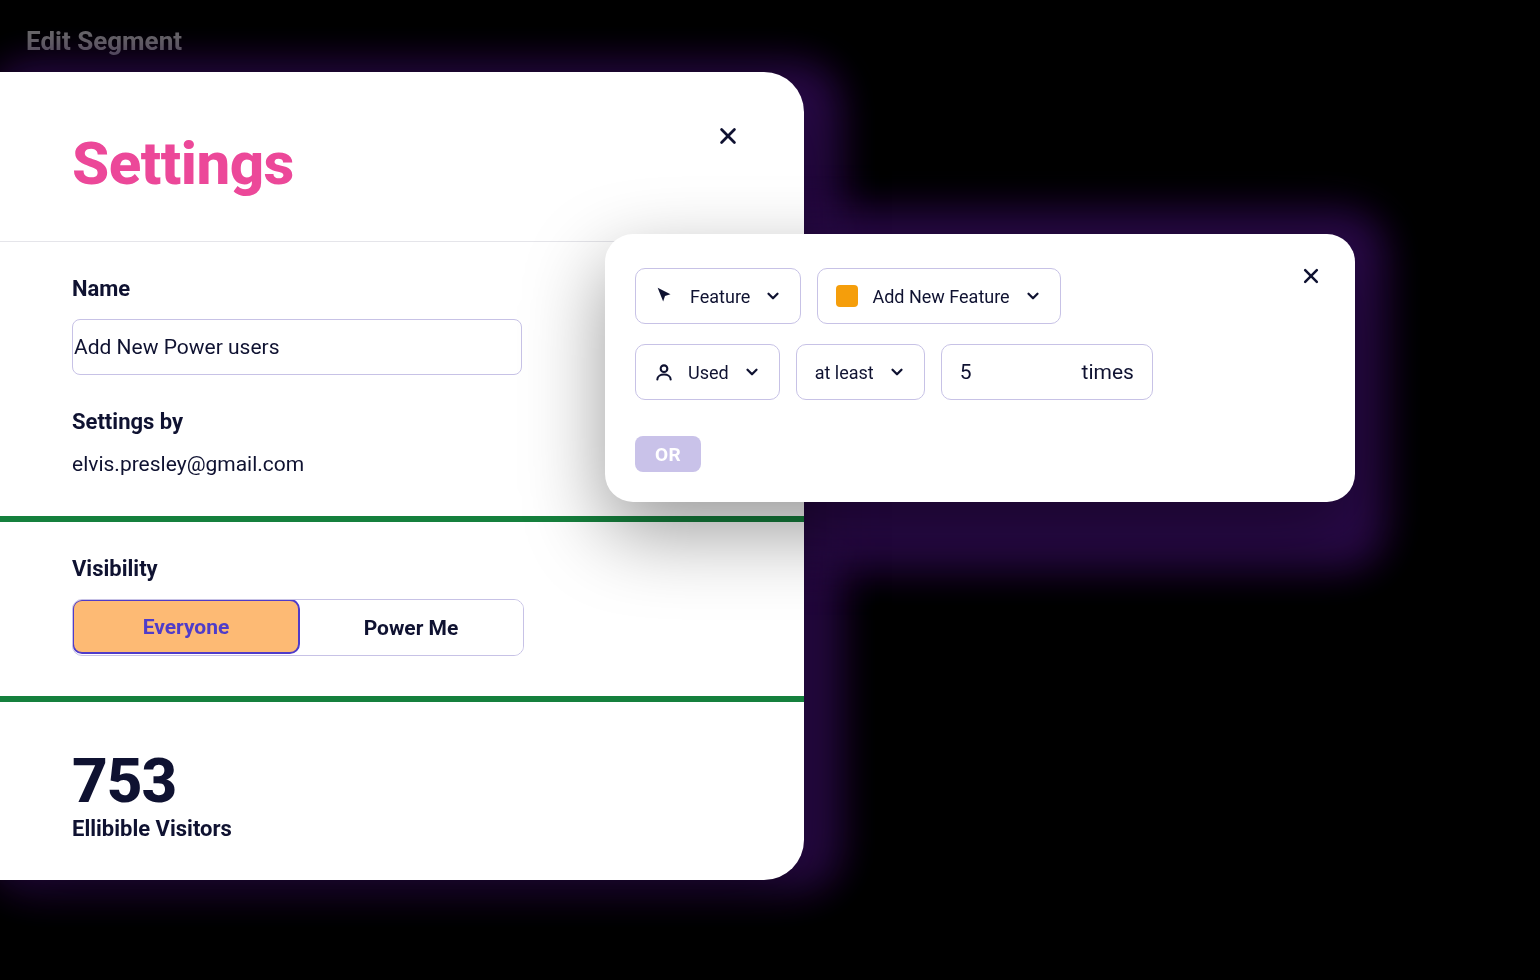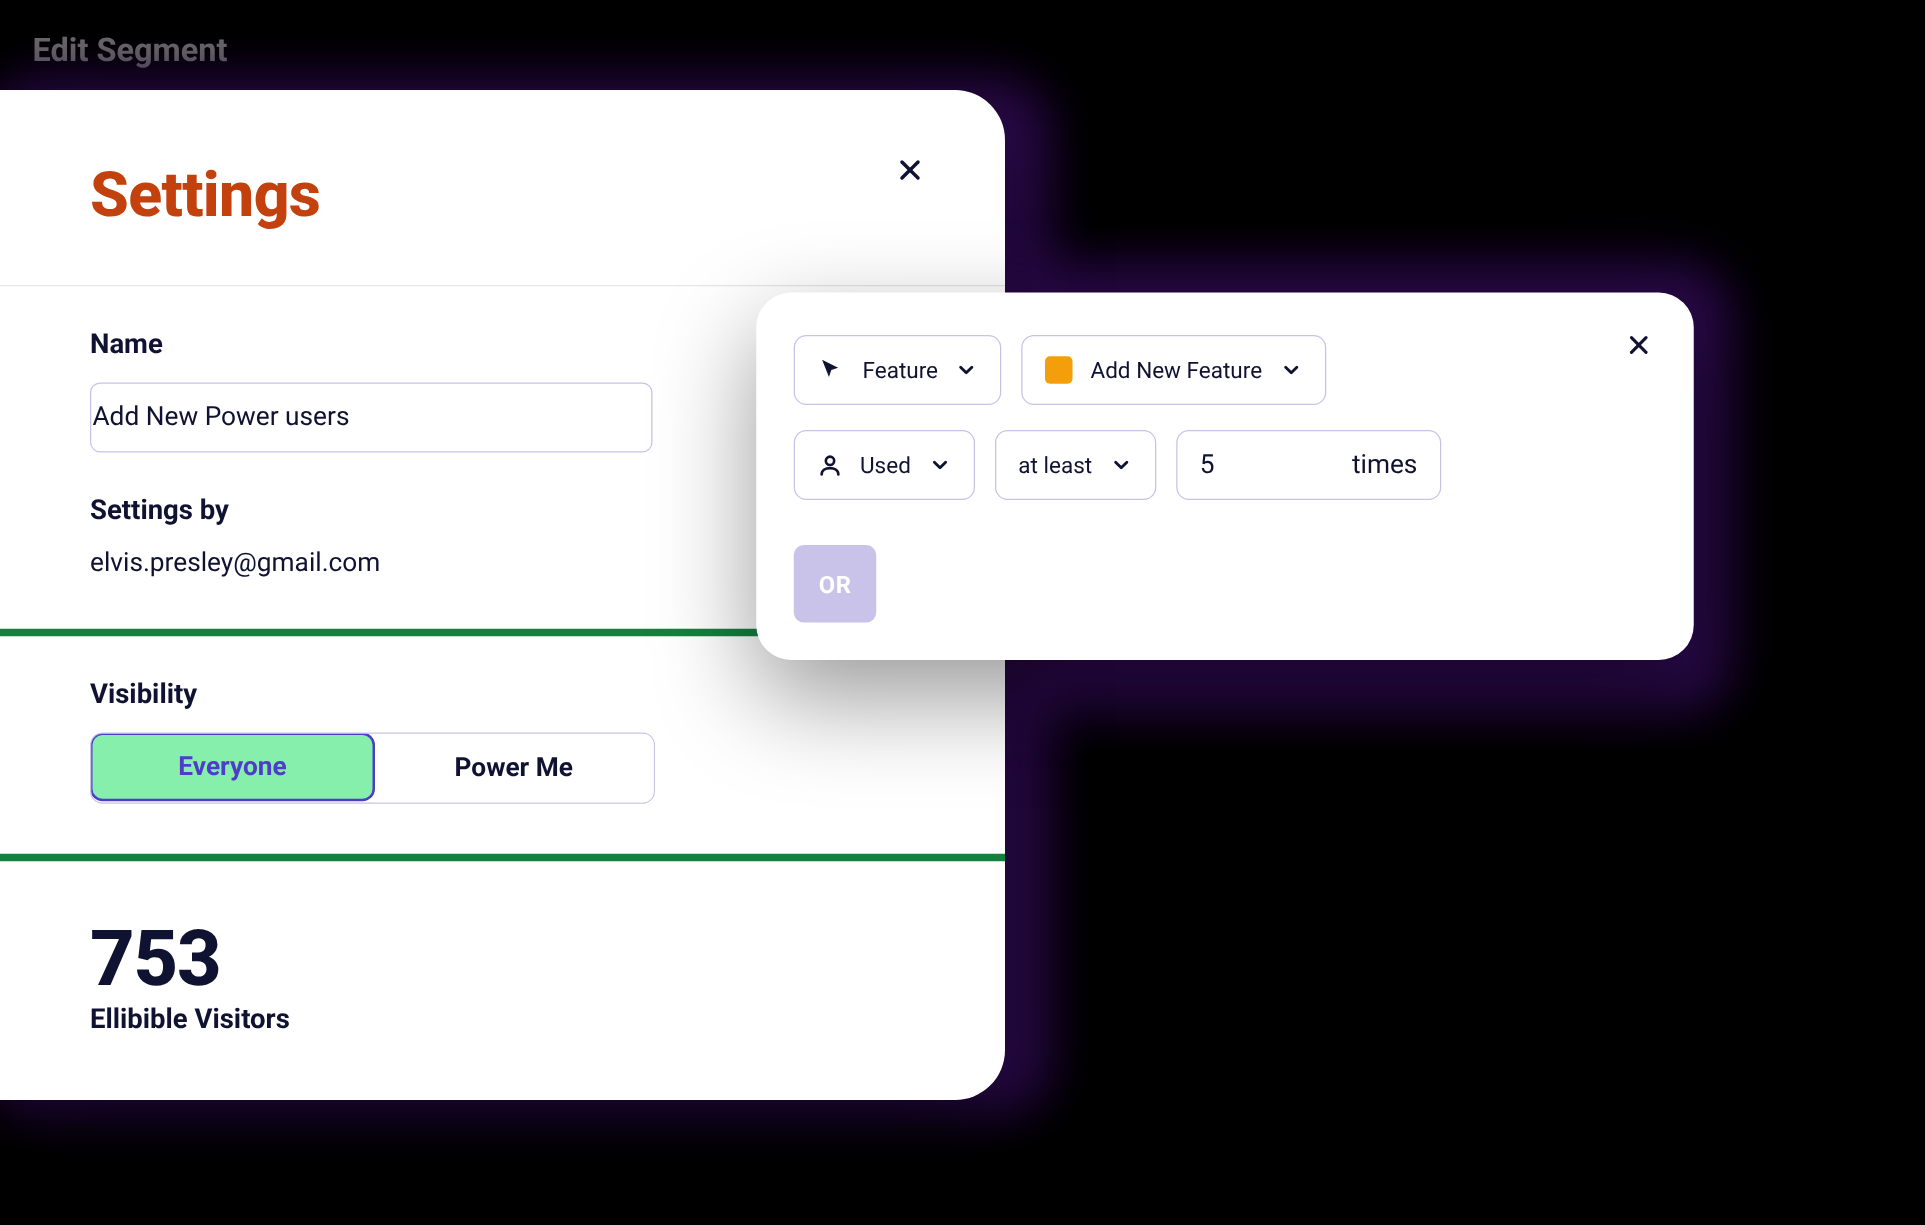--- a/index.html
+++ b/index.html
@@ -53,23 +53,23 @@
       border-radius: 0 40px 40px 0;
       box-shadow: 0 30px 80px rgba(0,0,0,0.4);
       overflow: hidden;
     }
     .settings-header {
       padding: 56px 72px 42px;
       position: relative;
       border-bottom: 1px solid #e5e5ea;
     }
     .settings-header h1 {
-      font-size: 50px;
+      font-size: 60px;
       font-weight: 800;
-      color: #c2410c;
+      color: #ec4899;
       letter-spacing: -0.5px;
     }
     .close-btn {
       position: absolute;
       top: 48px;
       right: 60px;
       width: 32px;
       height: 32px;
       display: flex;
       align-items: center;
@@ -117,21 +117,21 @@
       display: flex;
       align-items: center;
       justify-content: center;
       font-size: 21px;
       font-weight: 700;
       cursor: pointer;
       color: #0f1231;
       background: #fff;
     }
     .toggle-option.active {
-      background: #86efac;
+      background: #fdba74;
       color: #4f3cc9;
       border: 2px solid #4f3cc9;
       border-radius: 10px;
       margin: -1px;
       position: relative;
       z-index: 1;
     }
     .stat-section {
       padding: 48px 72px;
     }
@@ -206,21 +206,21 @@
       align-items: center;
       padding: 0 18px;
       font-size: 21px;
       color: #0f1231;
       gap: 110px;
     }
     .or-btn {
       display: inline-flex;
       align-items: center;
       justify-content: center;
-      height: 62px;
+      height: 36px;
       padding: 0 20px;
       background: #c9c2e9;
       color: #fff;
       font-weight: 700;
       font-size: 19px;
       border-radius: 8px;
       cursor: pointer;
       letter-spacing: 0.5px;
       margin-top: 16px;
     }

